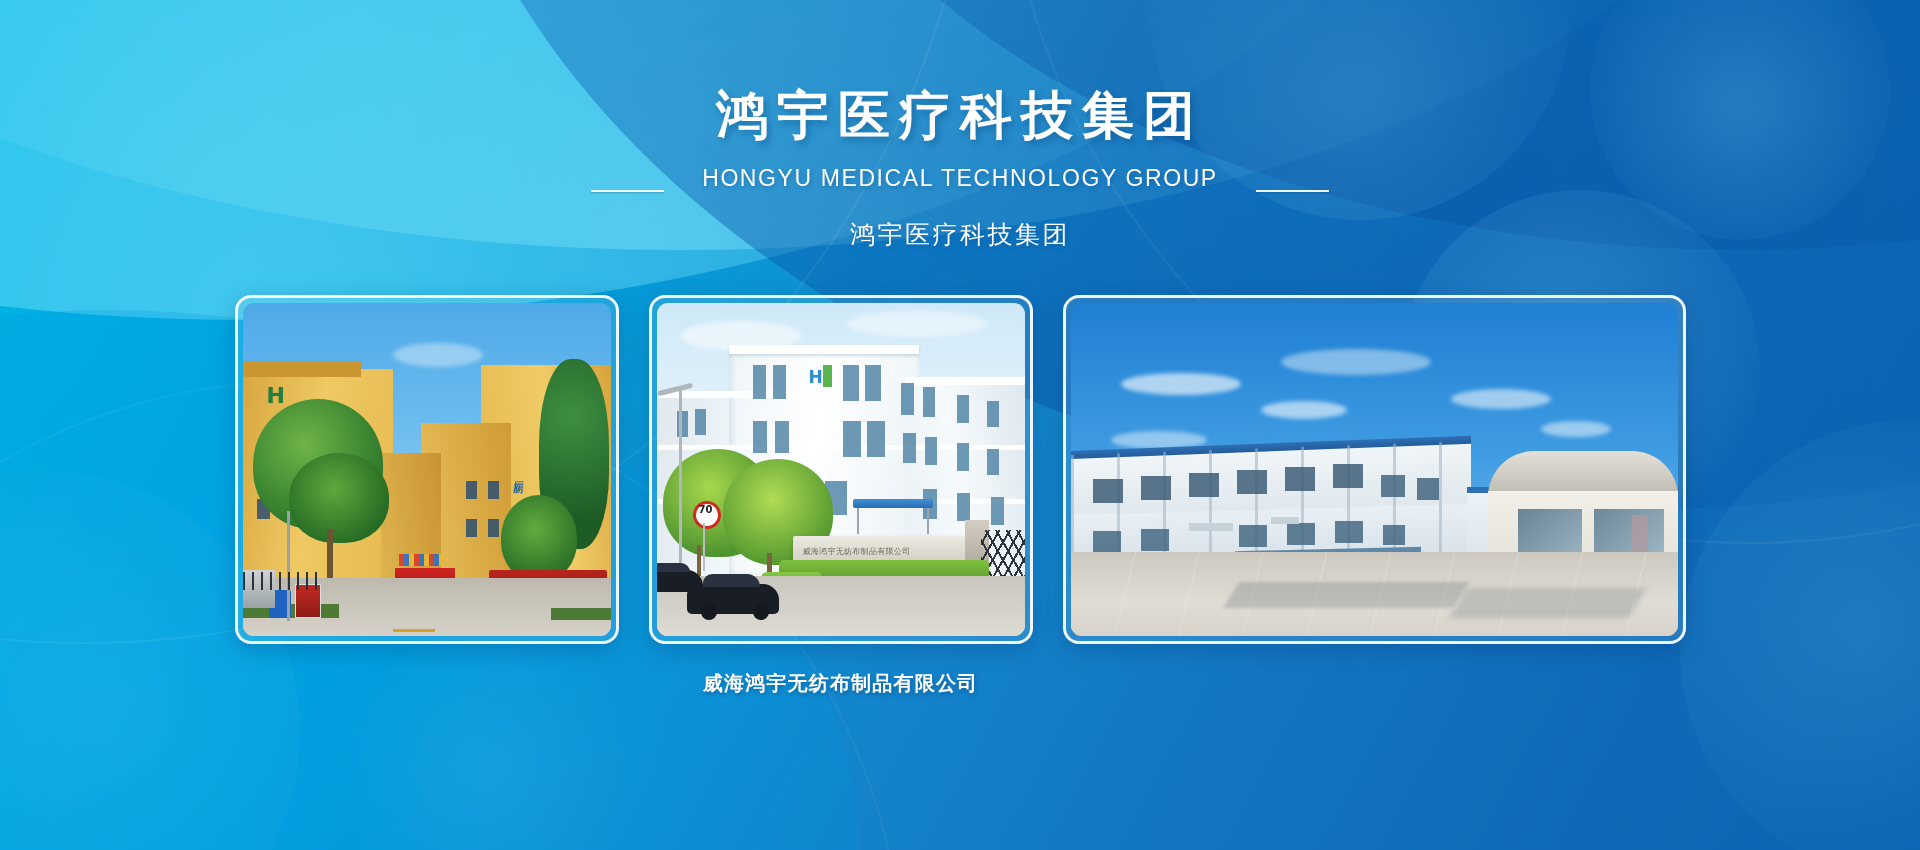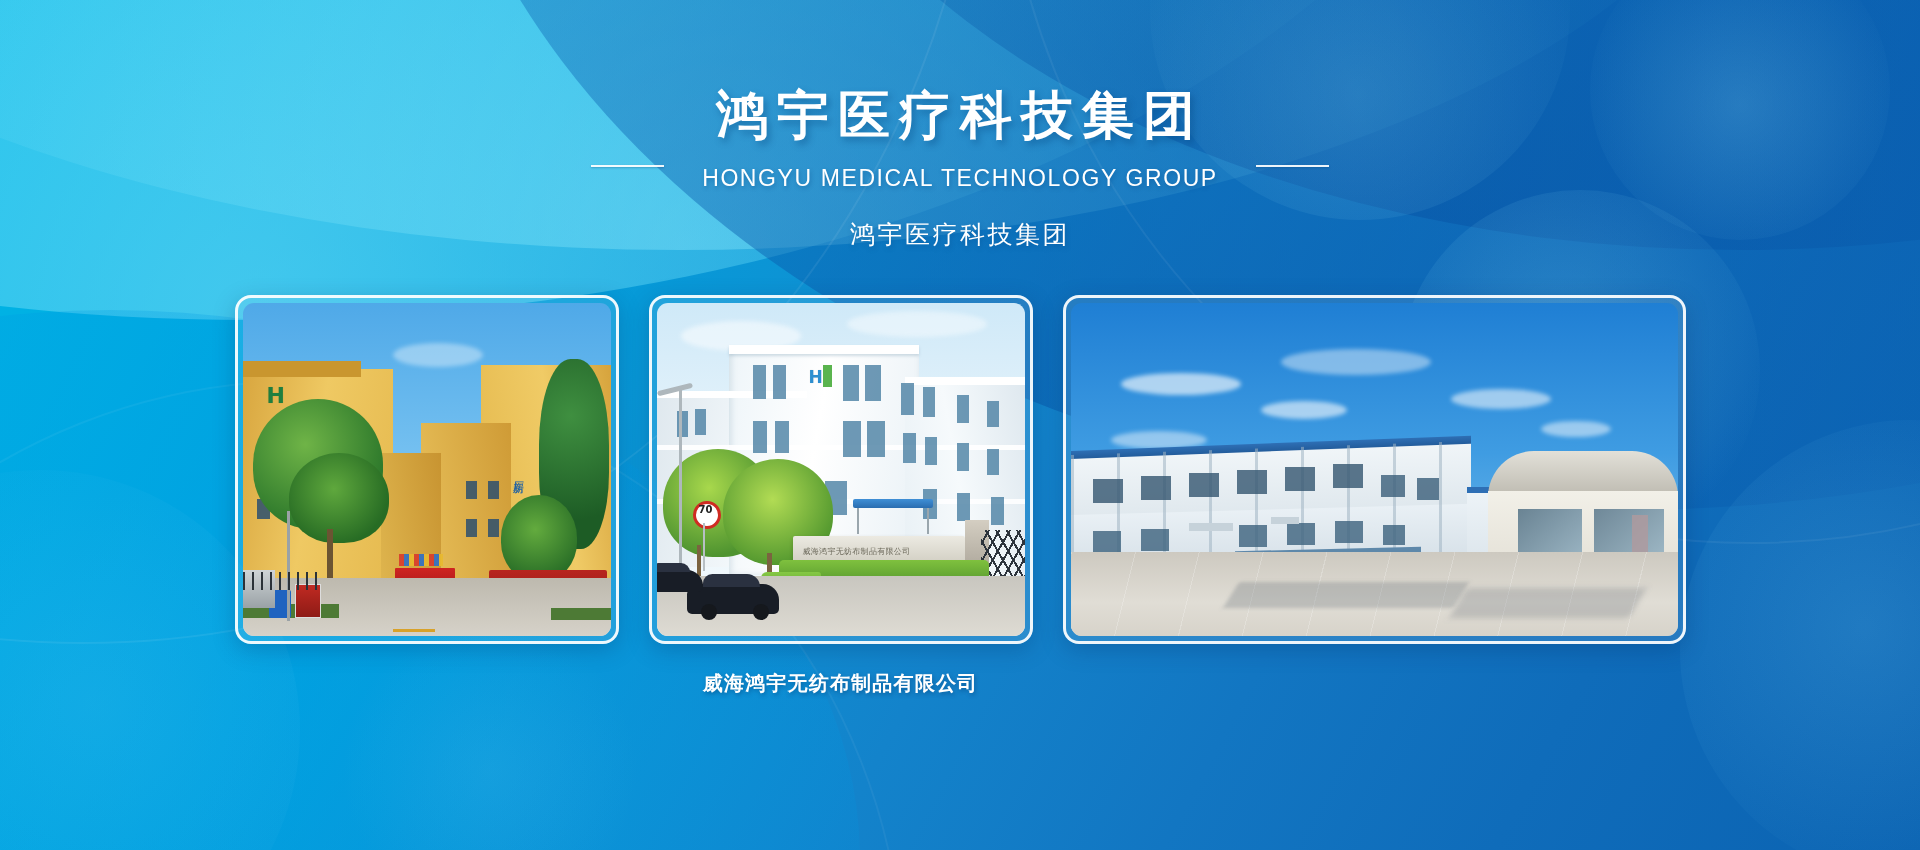--- a/index.html
+++ b/index.html
@@ -112,21 +112,21 @@
     font-weight: 700;
     color: #ffffff;
     letter-spacing: 9px;
     margin: 0;
     text-shadow: 3px 4px 7px rgba(0,62,120,0.40);
     font-family: "DejaVu Sans", "Liberation Sans", sans-serif;
   }
 
   .sub-row {
     display: flex;
-    align-items: flex-start;
+    align-items: flex-end;
     justify-content: center;
     gap: 38px;
     margin-top: 22px;
   }
   .sub-line {
     width: 73px;
     height: 2px;
     background: rgba(255,255,255,0.92);
     box-shadow: 0 1px 2px rgba(0,60,120,0.3);
   }

